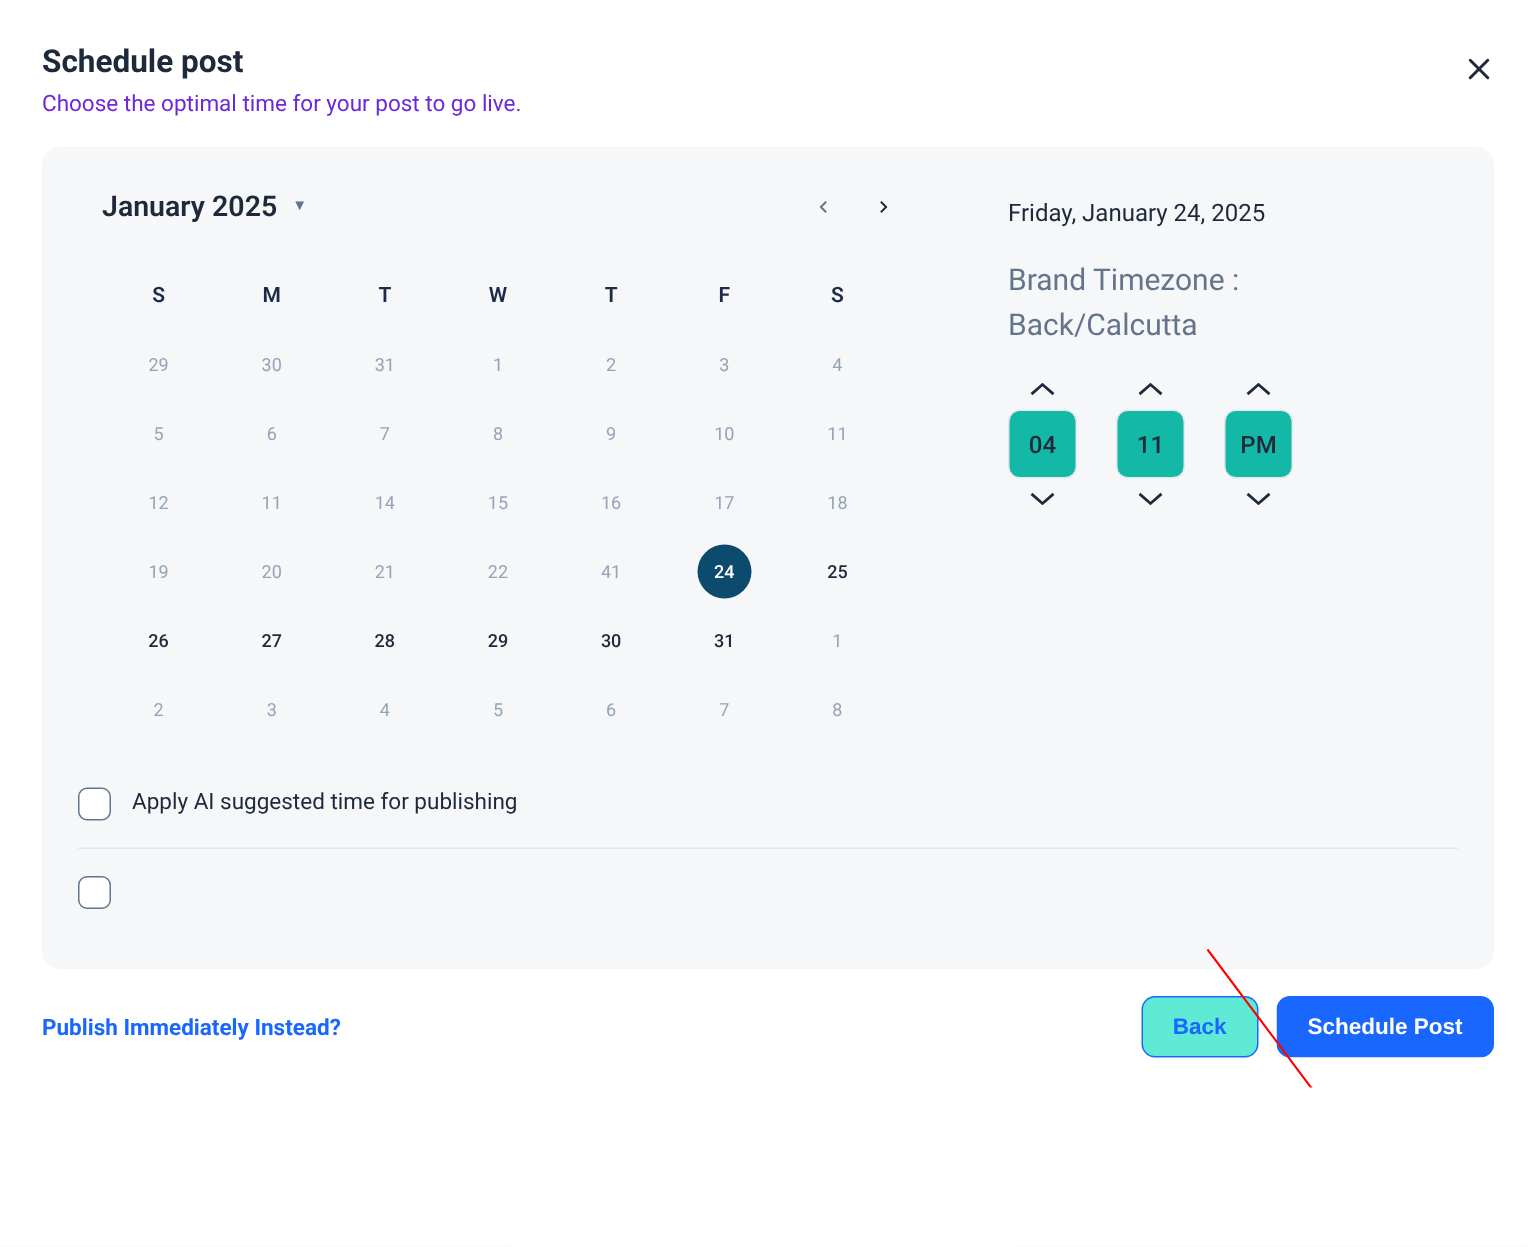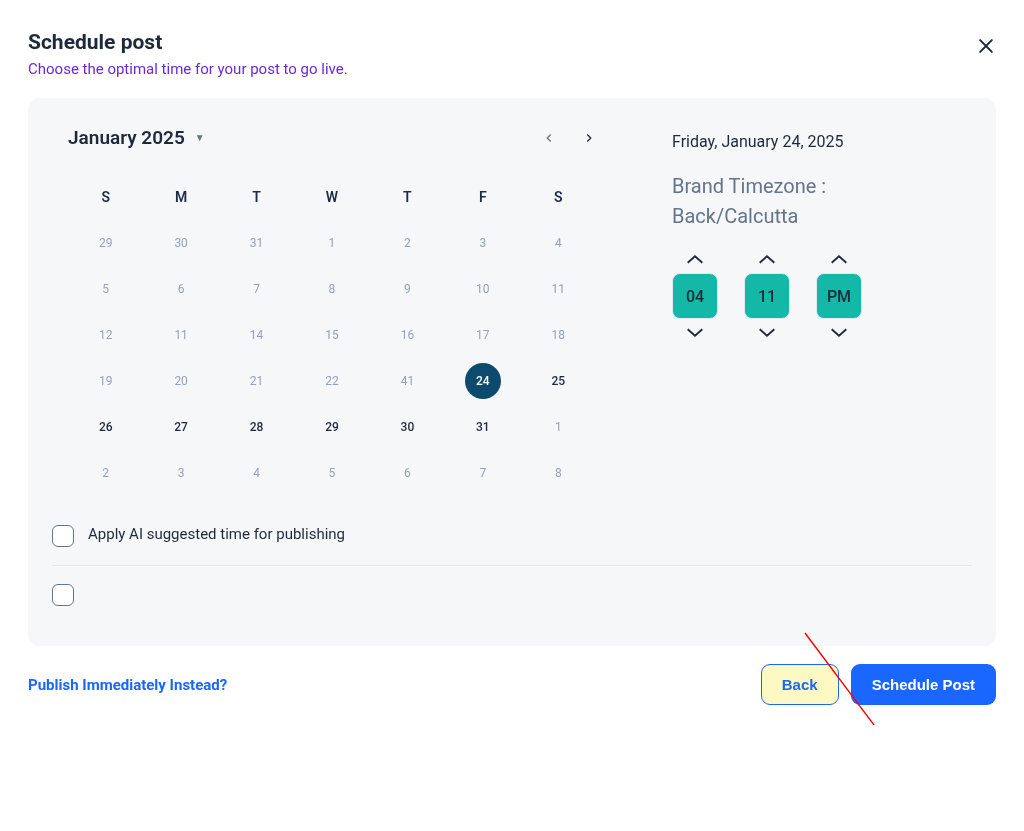--- a/index.html
+++ b/index.html
@@ -193,21 +193,21 @@
   }
   .btn {
     padding: 11px 20px;
     border-radius: 9px;
     font-size: 15px;
     font-weight: 600;
     cursor: pointer;
     border: 1px solid transparent;
   }
   .btn-back {
-    background: #fef9c3;
+    background: #5eead4;
     border: 1.5px solid #1967ff;
     color: #1967ff;
   }
   .btn-primary {
     background: #1967ff;
     color: #fff;
   }
   .arrow-annotation {
     position: absolute;
     pointer-events: none;

